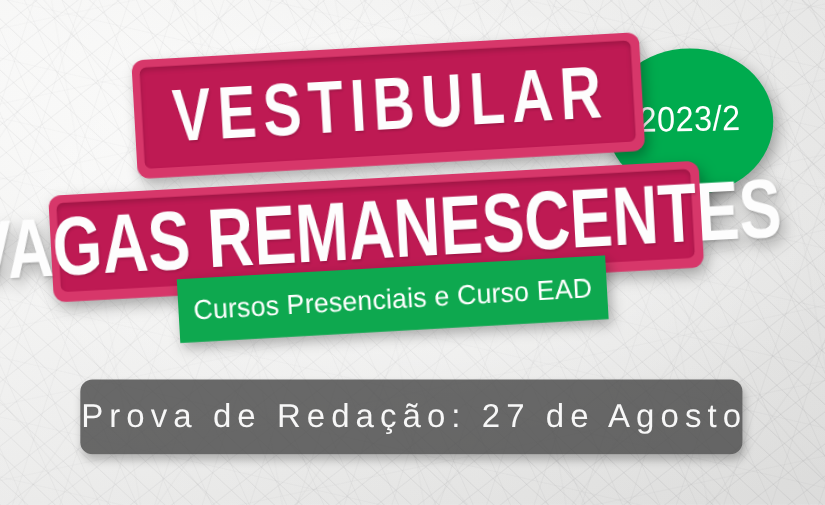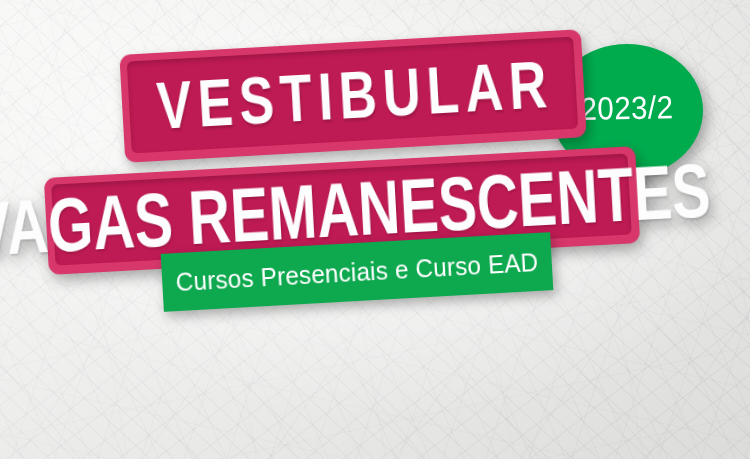--- a/index.html
+++ b/index.html
@@ -296,14 +296,17 @@
   <div id="vagas-plate" class="plate">
     <div id="vagas-inner">
       <span id="vagas-text">VAGAS REMANESCENTES</span>
     </div>
   </div>
 
   <div id="subtitle-bar">
     <span id="subtitle-text">Cursos Presenciais e Curso EAD</span>
   </div>
 
+  <div id="exam-bar">
+    <span id="exam-text">Prova de Redação: 27 de Agosto</span>
+  </div>
 
 </div>
 
 </body></html>

